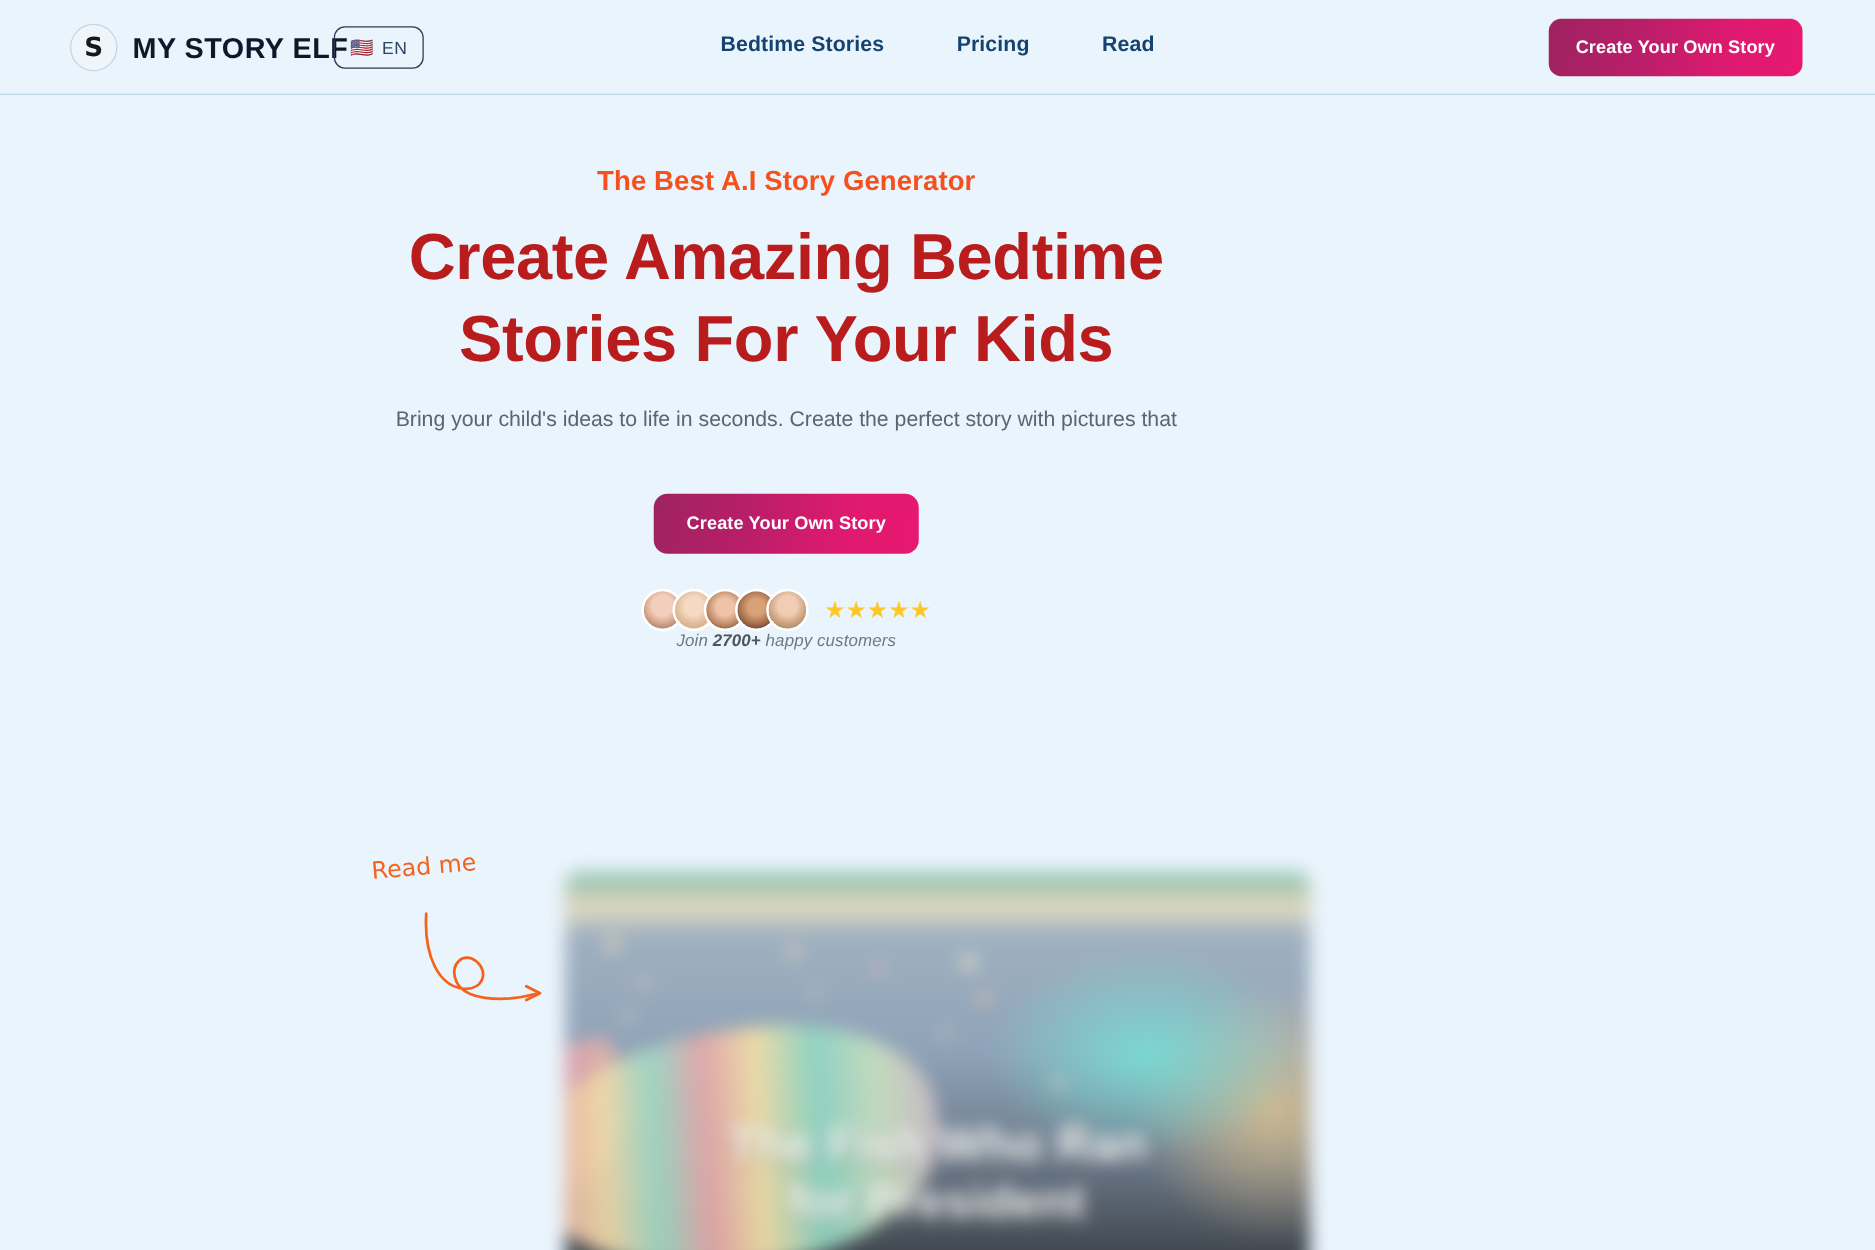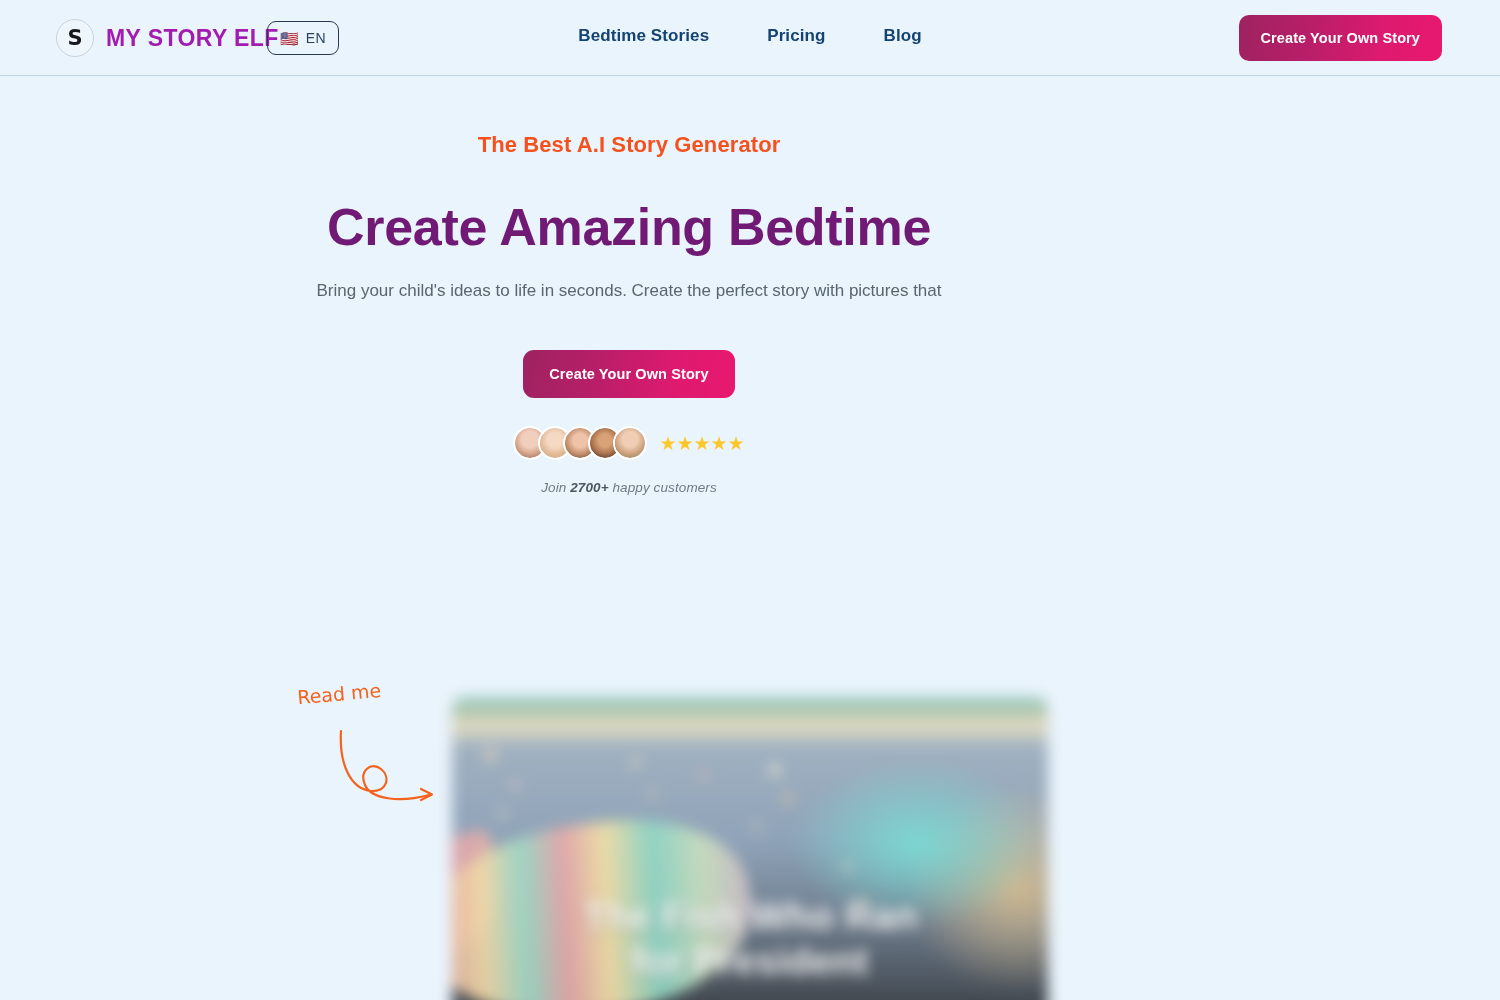--- a/index.html
+++ b/index.html
@@ -49,21 +49,21 @@
     font-size: 21px;
     font-weight: bold;
     color: #16181c;
     font-family: "DejaVu Sans", sans-serif;
   }
 
   .brand-name {
     font-size: 23px;
     font-weight: bold;
     letter-spacing: 0.4px;
-    color: #a21caf;
+    color: #0f172a;
     font-family: "Liberation Sans", sans-serif;
   }
 
   .lang-pill {
     position: absolute;
     left: 267px;
     top: 21px;
     height: 34px;
     padding: 0 12px;
     border: 1.3px solid #2b3a52;
@@ -119,25 +119,25 @@
 
   .eyebrow {
     margin-top: 56px;
     font-size: 22px;
     font-weight: bold;
     color: #f4511e;
     letter-spacing: .1px;
   }
 
   .headline {
-    margin-top: 36px;
+    margin-top: 15px;
     font-size: 52px;
     line-height: 66px;
     font-weight: bold;
-    color: #701a75;
+    color: #b91c1c;
     letter-spacing: -0.3px;
   }
 
   .sub-bold {
     margin-top: 44px;
     font-size: 17px;
     font-weight: bold;
     color: #2e3742;
   }
   .sub-light {
@@ -176,21 +176,20 @@
   }
   .avatar:first-child { margin-left: 0; }
   .avatar .face {
     position: absolute;
     inset: 0;
     border-radius: 50%;
   }
   .stars { display: flex; gap: 1px; font-size: 19px; color: #fbc72b; line-height: 1; }
 
   .joinline {
-    margin-top: 20px;
     font-size: 13.5px;
     font-style: italic;
     color: #6d7a85;
     letter-spacing: .1px;
   }
   .joinline b { font-style: italic; color: #4b565f; }
 
   
   .readme {
     position: absolute;
@@ -276,32 +275,33 @@
   </div>
 
   <div class="lang-pill">
     <span class="lang-flag">🇺🇸</span>
     <span class="lang-code">EN</span>
   </div>
 
   <nav class="nav">
     <a>Bedtime Stories</a>
     <a>Pricing</a>
-    <a>Blog</a>
+    <a>Read</a>
   </nav>
 
   <button class="btn-cta btn-header">Create Your Own Story</button>
 </div>
 
 <div class="hero">
 
   <div class="eyebrow">The Best A.I Story Generator</div>
 
   <h1 class="headline">
     <span>Create Amazing Bedtime</span><br>
+    <span>Stories For Your Kids</span>
   </h1>
 
   <div class="sub-light">
     <span>Bring your child's ideas to life in seconds. Create the perfect story with pictures that</span><br>
   </div>
 
   <button class="btn-cta btn-hero">Create Your Own Story</button>
 
   <div class="social">
     <div class="avatars">

